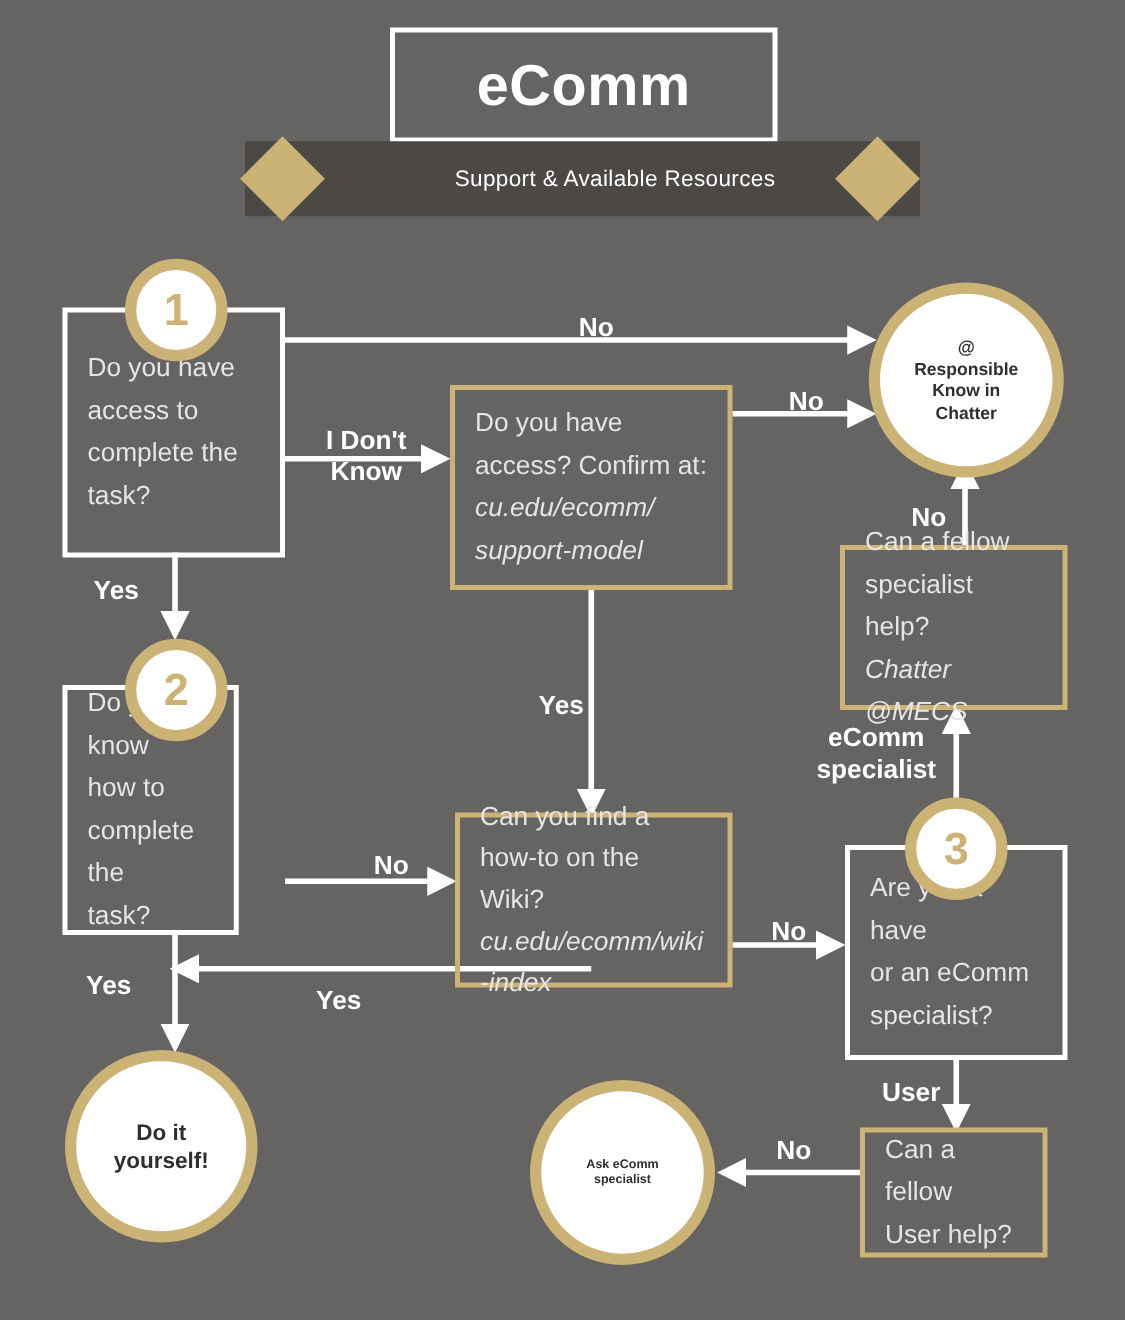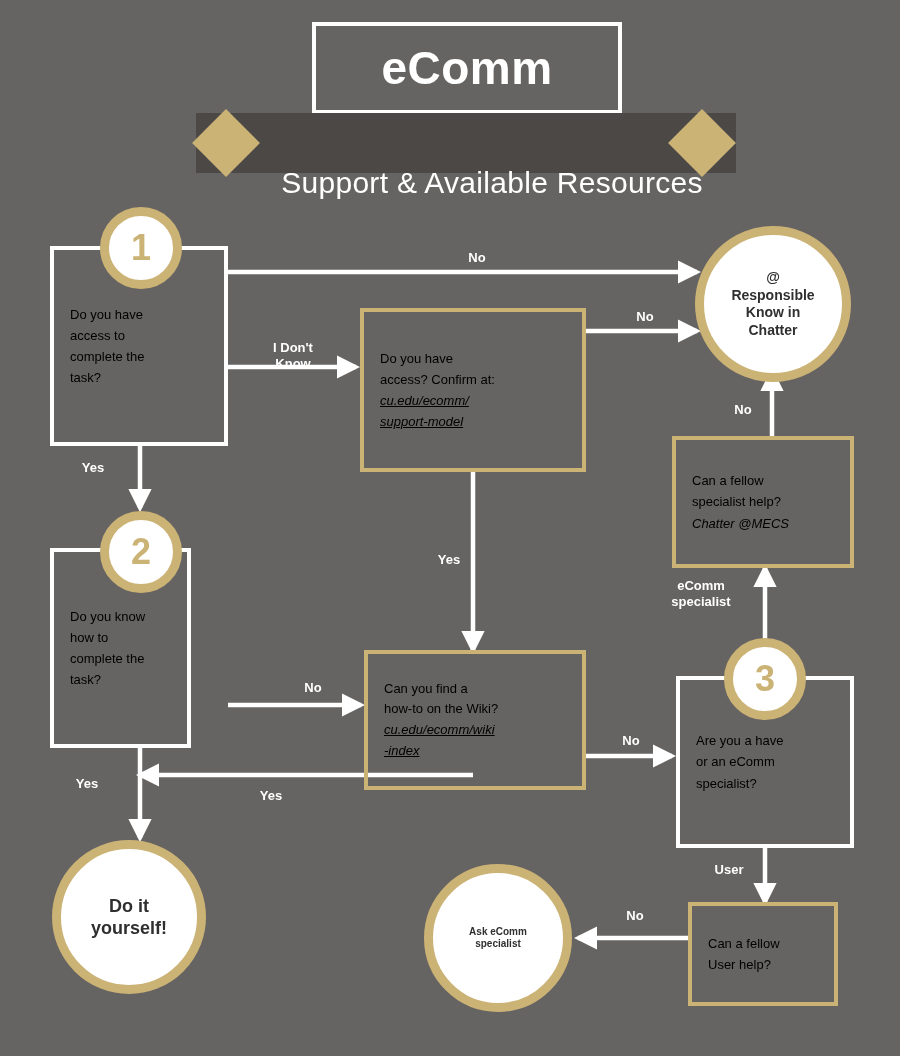--- a/index.html
+++ b/index.html
@@ -21,57 +21,57 @@
   .title-box .t{
     color:#ffffff;font-size:46px;font-weight:bold;letter-spacing:.5px;
   }
   .banner-strip{
     position:absolute;left:196px;top:113px;width:540px;height:60px;
     background:#4b4846;
   }
   .banner-text{
     position:absolute;left:196px;top:113px;width:592px;height:60px;
     display:flex;align-items:center;justify-content:center;
-    color:#ffffff;font-size:30px;letter-spacing:.3px;margin-top:40px;
+    color:#ffffff;font-size:18px;letter-spacing:.3px;
   }
   .diamond{
     position:absolute;width:48px;height:48px;background:#cbb275;
     transform:rotate(45deg);
   }
   .diamond.left{left:202px;top:119px;}
   .diamond.right{left:678px;top:119px;}
 
   
   #wires{position:absolute;left:0;top:0;width:900px;height:1056px;}
 
   
   .node{position:absolute;box-sizing:border-box;}
   .box-white{border:4px solid #ffffff;}
   .box-gold{border:4px solid #cbb275;}
   .box-txt{
-    color:#000000;font-size:13px;line-height:1.62;
+    color:#e5e5e5;font-size:21px;line-height:1.62;
     padding:0 16px;width:100%;box-sizing:border-box;
   }
   .box-inner{
     width:100%;height:100%;display:flex;align-items:center;
   }
-  .lnk{font-style:italic;text-decoration:underline;display:block;}
+  .lnk{font-style:italic;display:block;}
 
   
   .circle{
     position:absolute;border-radius:50%;
     background:#ffffff;border:9px solid #cbb275;box-sizing:border-box;
     display:flex;align-items:center;justify-content:center;text-align:center;
   }
   .num{color:#cbb275;font-size:36px;font-weight:bold;line-height:1;}
   .circ-txt{color:#2f2f2f;font-weight:bold;line-height:1.25;}
 
   
   .elabel{
-    position:absolute;color:#ffffff;font-weight:bold;font-size:13px;
+    position:absolute;color:#ffffff;font-weight:bold;font-size:21px;
     line-height:1.2;text-align:center;white-space:pre-line;
   }
 </style>
 </head>
 <body>
 
 <div id="stage">
 
   <div class="title-box">
     <div class="t">eComm</div>

